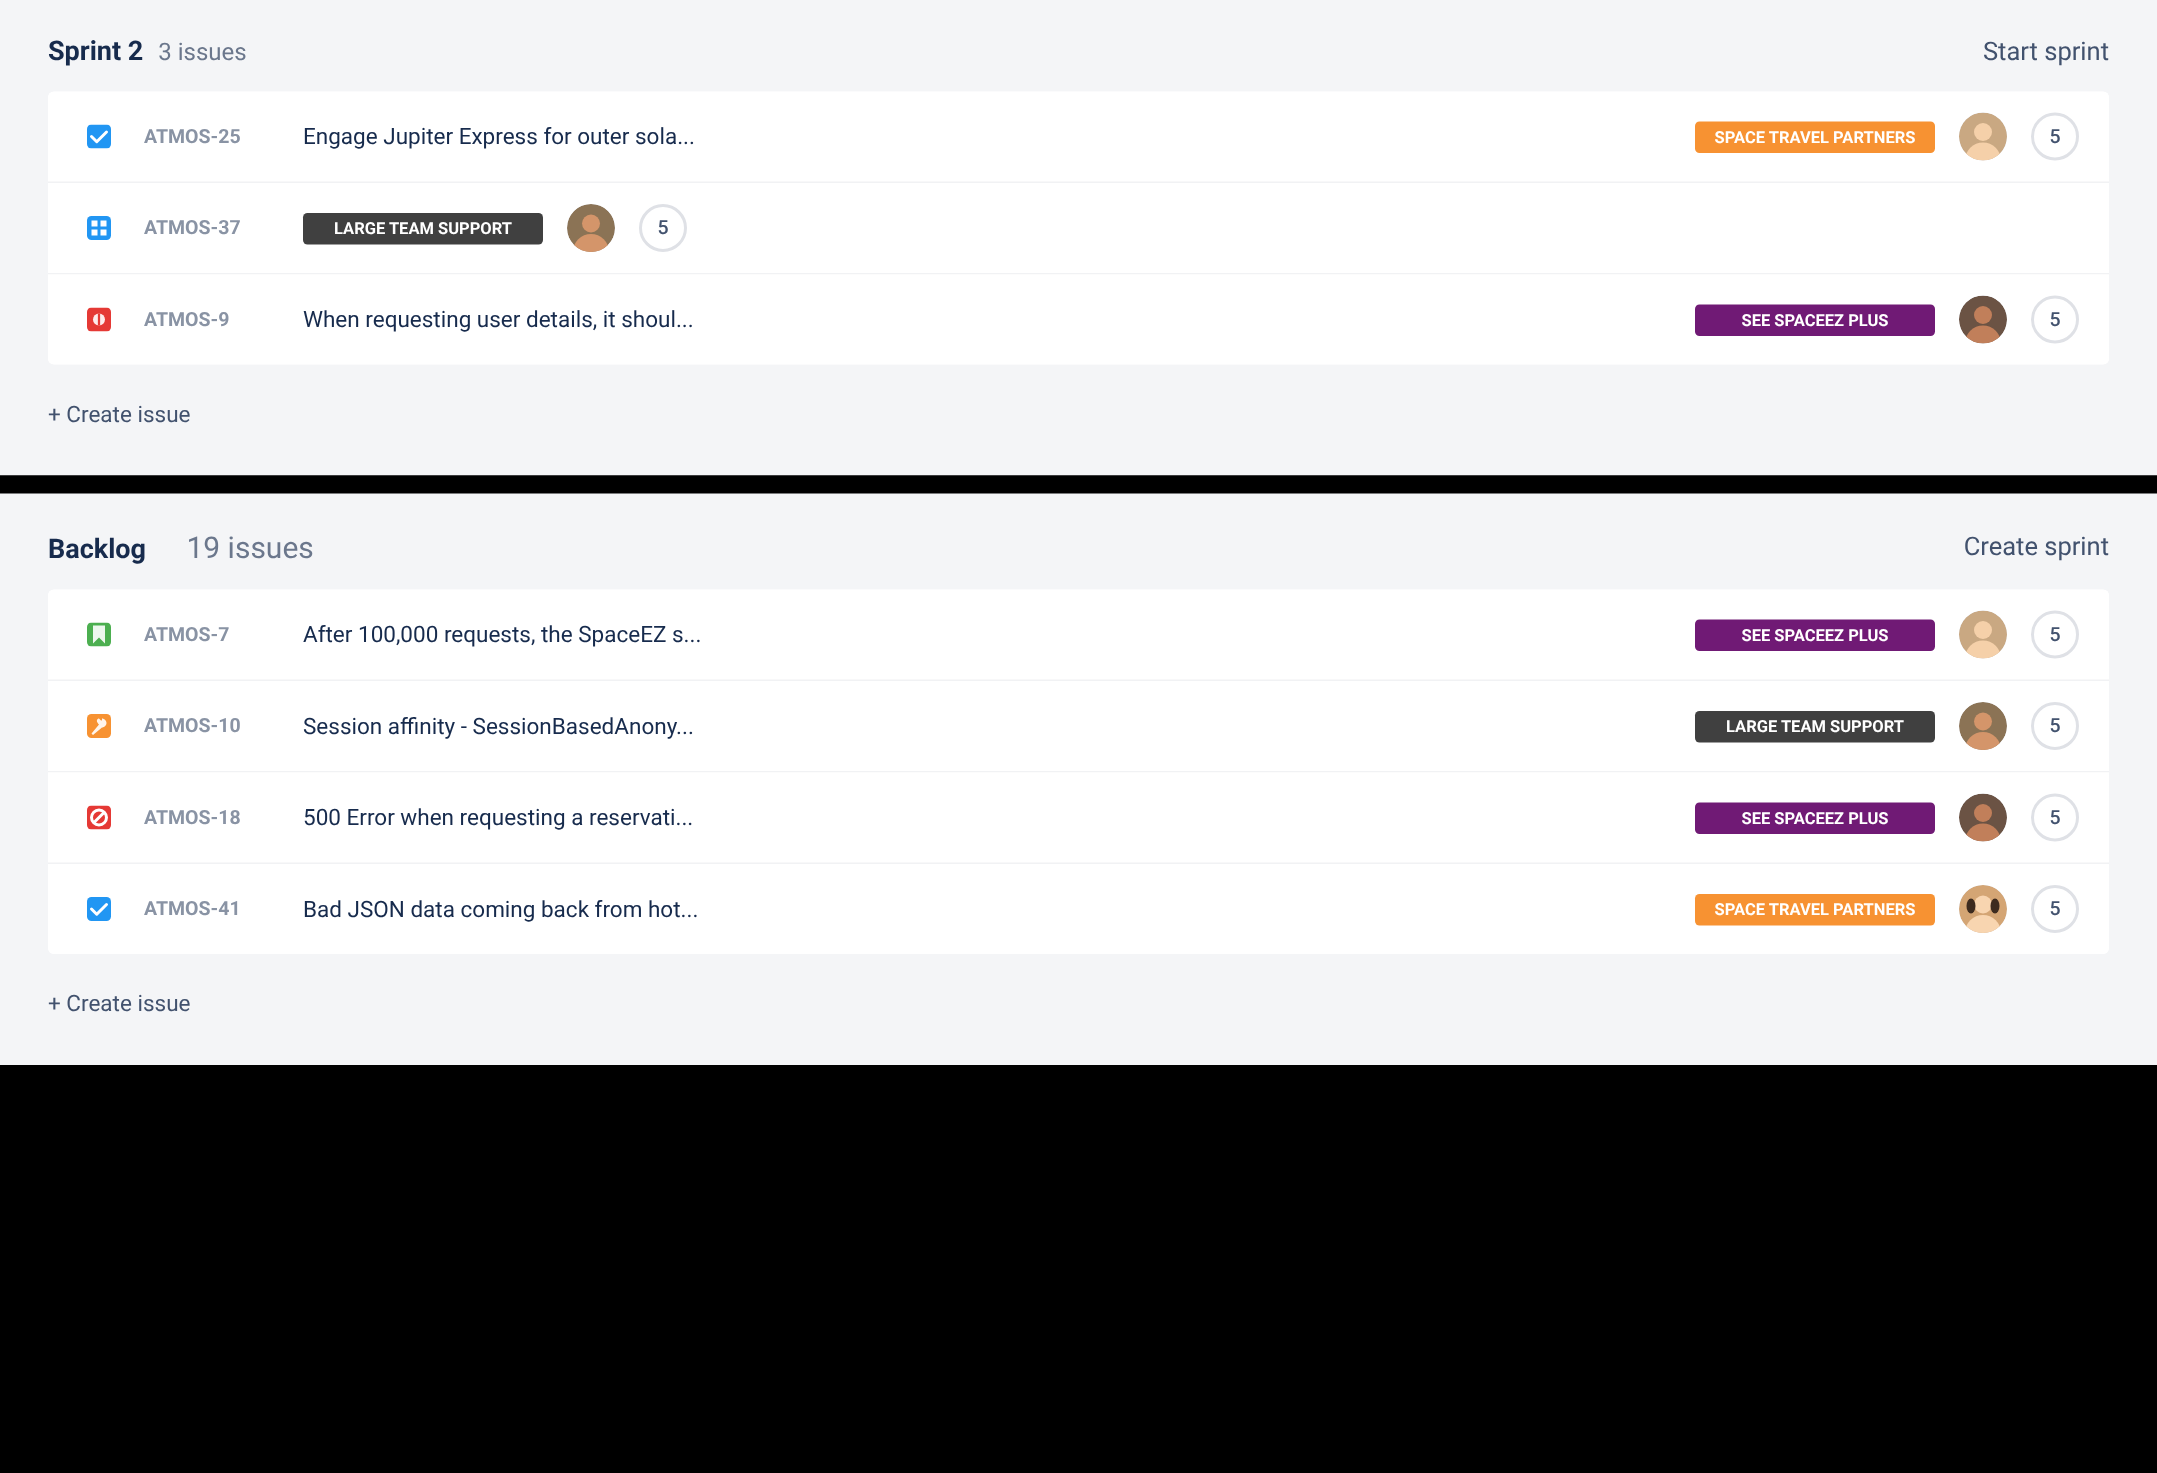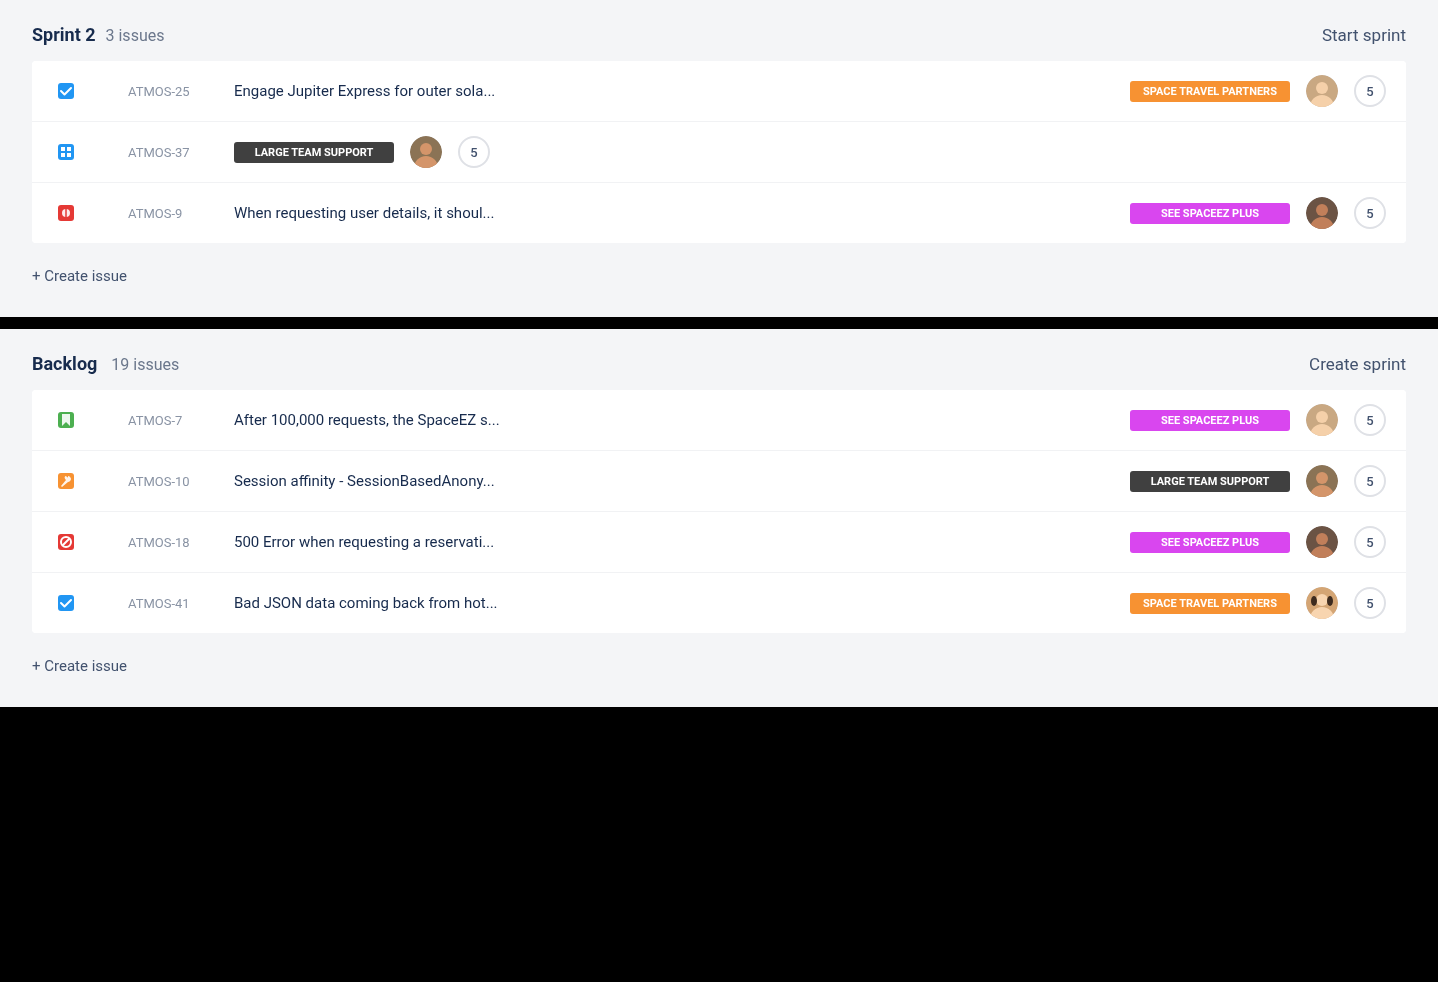--- a/index.html
+++ b/index.html
@@ -56,25 +56,24 @@
       height: 28px;
       border-radius: 4px;
       display: flex;
       align-items: center;
       justify-content: center;
       flex-shrink: 0;
     }
 
     .issue-id {
       font-size: 13px;
-      font-weight: 400;
+      font-weight: 700;
       color: #8993a4;
       min-width: 90px;
       flex-shrink: 0;
-      margin-left: 32px;
     }
 
     .issue-title {
       flex: 1;
       font-size: 15px;
       color: #172b4d;
     }
 
     .issue-badge {
       font-size: 11px;
@@ -82,21 +81,21 @@
       padding: 4px 10px;
       border-radius: 3px;
       color: #fff;
       min-width: 160px;
       text-align: center;
       flex-shrink: 0;
     }
 
     .badge-orange { background: #f79232; }
     .badge-purple { background: #404040; }
-    .badge-teal { background: #d946ef; }
+    .badge-teal { background: #701a75; }
 
     .issue-avatar {
       width: 32px;
       height: 32px;
       border-radius: 50%;
       overflow: hidden;
       flex-shrink: 0;
       background: #dfe1e6;
       display: flex;
       align-items: center;
@@ -211,21 +210,21 @@
 
   <button class="create-issue">+ Create issue</button>
 </div>
 
 <div class="divider"></div>
 
 <div class="section">
   <div class="section-header">
     <div>
       <span style="font-size:18px;font-weight:700;color:#172b4d;">Backlog</span>
-      <span style="font-size:16px;font-weight:400;color:#6b778c;margin-left:10px;">19 issues</span>
+      <span style="font-size:20px;font-weight:400;color:#6b778c;margin-left:23px;">19 issues</span>
     </div>
     <button class="section-action">Create sprint</button>
   </div>
 
   <div class="issues-list" id="backlog-list">
       <div class="issue-row">
         <div class="issue-icon">
           <svg width="16" height="16" viewBox="0 0 16 16" fill="none">
         <rect width="16" height="16" rx="3" fill="#4caf50"></rect>
         <polygon points="4,2 12,2 12,14 8,10 4,14" fill="white" opacity="0.9"></polygon>

